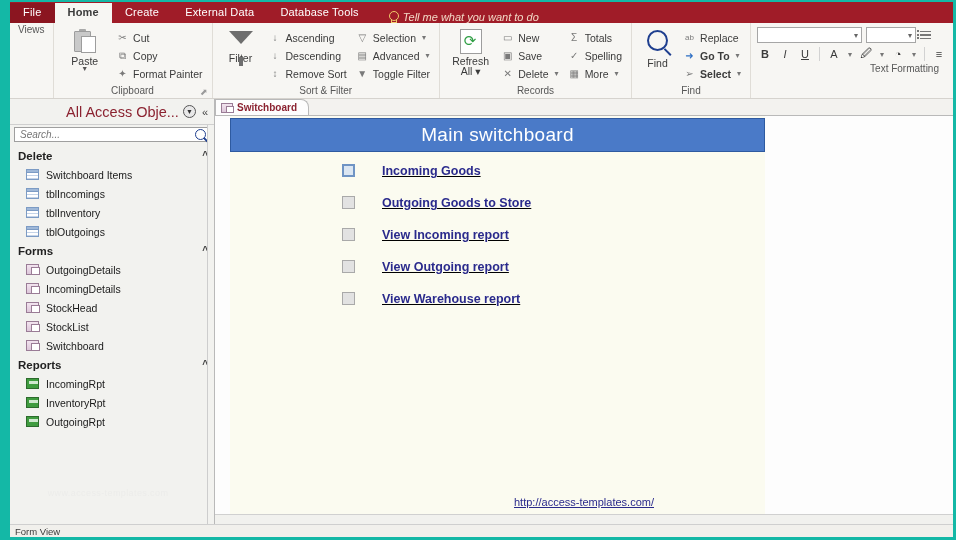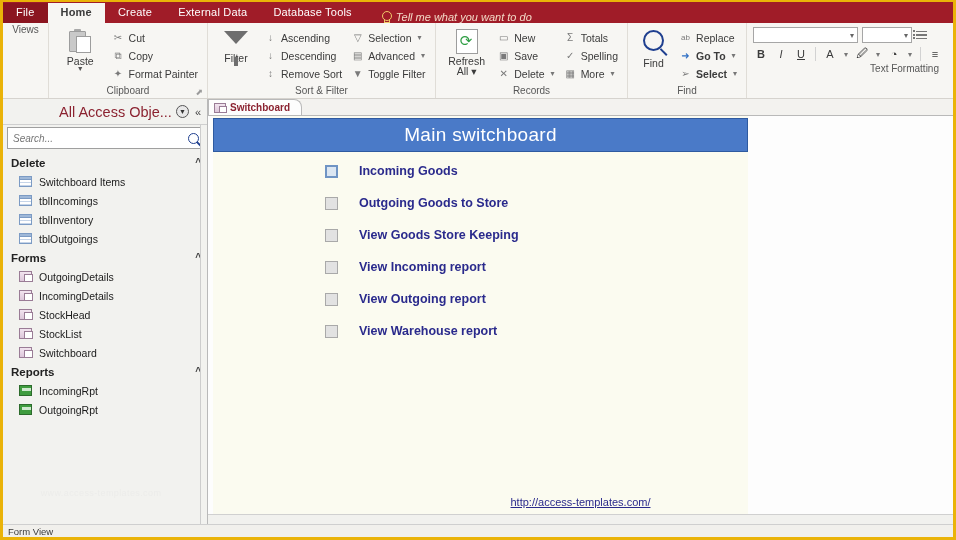--- a/index.html
+++ b/index.html
@@ -7,22 +7,22 @@
   body {
     width: 956px; height: 540px;
     font-family: "Liberation Sans", sans-serif;
     background: #ffffff;
     overflow: hidden;
     position: relative;
   }
   
   #app {
     position:absolute; inset:0;
-    background:#eab308;
-    padding:2px 3px 3px 3px;
+    background:#14b8a6;
+    padding:2px 3px 3px 10px;
     display:flex; flex-direction:column;
   }
   
   .tabstrip {
     height:21px; background:#a01c28; display:flex; align-items:flex-end;
     position:relative; flex:0 0 auto;
   }
   .tab {
     font-size:11px; color:#ffffff; padding:2px 13px 3px 13px; line-height:15px;
     letter-spacing:.2px; cursor:default; height:20px; display:flex; align-items:center;
@@ -97,21 +97,21 @@
   .navpane { width:205px; flex:0 0 205px; background:#f2f2ef; border-right:1px solid #b9b9b9;
              display:flex; flex-direction:column; position:relative; }
   .navhdr { height:26px; display:flex; align-items:center; padding:0 4px 0 6px; gap:4px;
             border-bottom:1px solid #cfcfcf; background:#f2f2ef;text-align:right;}
   .navhdr .ttl { font-size:14.5px; color:#8b2230; font-weight:normal; flex:1;
                  white-space:nowrap; overflow:hidden; }
   .circbtn { width:13px; height:13px; border:1px solid #555; border-radius:50%;
              display:flex;align-items:center;justify-content:center;font-size:7px;color:#333;
              background:#e8e8e8; cursor:default;}
   .chev { font-size:11px; color:#444; cursor:default; padding:0 2px;}
-  .searchrow { margin:2px 4px 3px 4px; height:22px; border:1px solid #9f9f9f; background:#fff;
+  .searchrow { margin:2px 4px 3px 4px; height:15px; border:1px solid #9f9f9f; background:#fff;
                display:flex; align-items:center; padding:0 3px; }
   .searchrow input { border:0; outline:0; flex:1; font-size:10px; font-style:italic;
                      color:#6b6b6b; font-family:"Liberation Sans",sans-serif; background:transparent;}
   .mag { width:11px;height:11px;border:1.6px solid #1f3f8f;border-radius:50%;position:relative;flex:0 0 11px;}
   .mag::after{content:"";position:absolute;right:-4px;bottom:-2px;width:6px;height:1.8px;background:#1f3f8f;transform:rotate(45deg);}
   .navlist { flex:1; overflow:hidden; padding-top:1px; }
   .grphdr { display:flex; align-items:center; height:19px; padding:0 6px 0 8px;
             font-size:11.5px; font-weight:bold; color:#222; }
   .grphdr .nm{flex:1;}
   .grphdr .cc{font-size:10px;color:#444;}
@@ -136,26 +136,26 @@
   .doctabs { height:17px; background:#f3f2ef; display:flex; align-items:flex-end;
              border-bottom:1px solid #b9b9b9; }
   .doctab { display:flex;align-items:center;gap:4px;height:16px;padding:0 11px 0 5px;
             background:#fdfdfd;border:1px solid #b9b9b9;border-bottom:0;
             font-size:10px;font-weight:bold;color:#8b2230;cursor:default;
             border-radius:0 8px 0 0;}
   .doctab .fi2{width:12px;height:10px;background:linear-gradient(180deg,#f2e4ef,#ddc7da);
                border:1px solid #9a7c96;position:relative;}
   .doctab .fi2::after{content:"";position:absolute;left:4px;top:2px;width:6px;height:5px;background:#fff;border:1px solid #9a7c96;}
   .formhost { flex:1; position:relative; background:#fdfdfd; overflow:hidden; }
-  .formcanvas { position:absolute; left:5px; top:0; width:535px; bottom:0; background:#fbfbf0;}
+  .formcanvas { position:absolute; left:15px; top:0; width:535px; bottom:0; background:#fbfbf0;}
   .formhdr { height:34px; margin:2px 0 0 0; background:#4a7ac8;
              border:1px solid #2e5aa0; display:flex; align-items:center; justify-content:center; }
   .formhdr .t { font-size:19px; color:#ffffff; letter-spacing:.3px; }
   .sbitems { padding:12px 0 0 112px; display:flex; flex-direction:column; gap:18px; }
-  .sbrow { display:flex; align-items:center; gap:21px; cursor:default;}
+  .sbrow { display:flex; align-items:flex-start; gap:27px; cursor:default;text-decoration:underline;}
   .sbbox { width:13px; height:13px; flex:0 0 13px; background:#e2e2e2; border:1px solid #a9a9a9;}
   .sbbox.sel { background:#dbe6f2; border:2px solid #6f94c4; }
   .sbrow .lab { font-size:12.5px; color:#2a2a8c; font-weight:bold; }
   .botlink { position:absolute; left:0; right:0; bottom:14px; text-align:center; }
   .botlink a { font-size:11px; color:#2a2a8c; text-decoration:underline; }
   .hscroll { position:absolute; left:0; right:0; bottom:0; height:10px; background:#f1f1ee;
              border-top:1px solid #d0d0d0;}
   
   .statusbar { height:13px; flex:0 0 13px; background:#f1f0ec; border-top:1px solid #cfcfcf;
                display:flex; align-items:center; padding-left:5px; font-size:9.5px; color:#3a3a3a;
@@ -441,20 +441,24 @@
         <div class="grphdr">
           <span class="nm">Reports</span>
           <span class="cc">^</span>
         </div>
         <div class="navitem">
           <span class="ri"></span>
           <span>IncomingRpt</span>
         </div>
         <div class="navitem">
           <span class="ri"></span>
+          <span>InventoryRpt</span>
+        </div>
+        <div class="navitem">
+          <span class="ri"></span>
           <span>OutgoingRpt</span>
         </div>
       </div>
       <div class="watermark">www.access-templates.com</div>
       <div class="navscroll"></div>
     </div>
 
     <div class="docarea">
       <div class="doctabs">
         <div class="doctab">
@@ -468,24 +472,20 @@
             <div class="t">Main switchboard</div>
           </div>
           <div class="sbitems">
             <div class="sbrow">
               <span class="sbbox sel"></span>
               <span class="lab">Incoming Goods</span>
             </div>
             <div class="sbrow">
               <span class="sbbox"></span>
               <span class="lab">Outgoing Goods to Store</span>
-            </div>
-            <div class="sbrow">
-              <span class="sbbox"></span>
-              <span class="lab">View Goods Store Keeping</span>
             </div>
             <div class="sbrow">
               <span class="sbbox"></span>
               <span class="lab">View Incoming report</span>
             </div>
             <div class="sbrow">
               <span class="sbbox"></span>
               <span class="lab">View Outgoing report</span>
             </div>
             <div class="sbrow">

